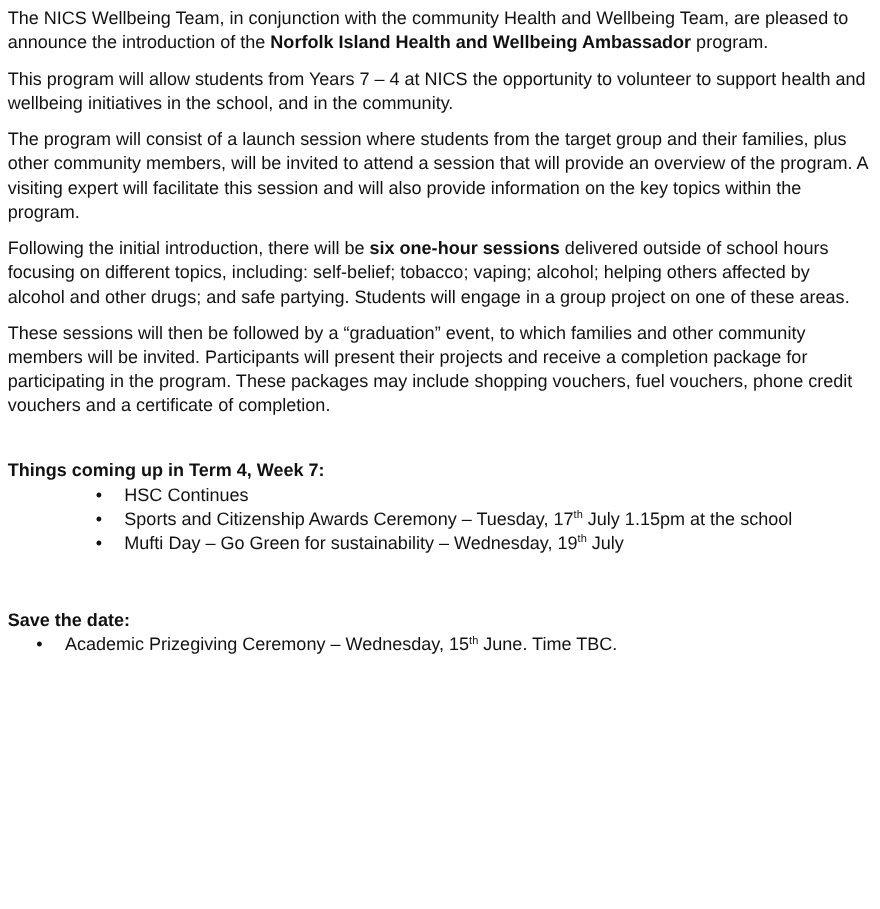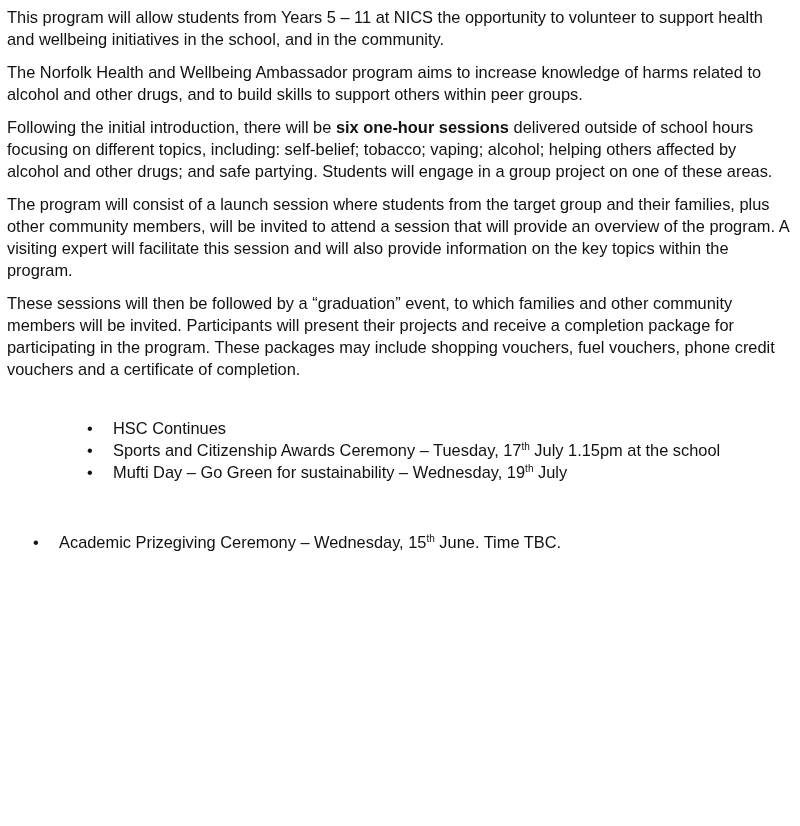--- a/index.html
+++ b/index.html
@@ -22,51 +22,53 @@
     .list-shallow li .bullet { left: 26px; }
     .justify { text-align: justify; text-align-last: left; }
     .gap1 { height: 26px; }
     .gap2 { height: 48px; }
   </style>
 </head>
 <body>
 
 <div class="page">
 
+  <p><span>The NICS Wellbeing Team, in conjunction with the community Health and Wellbeing Team, are pleased to announce the introduction of the </span><b>Norfolk Island Health and Wellbeing Ambassador</b><span> program.</span></p>
 
-  <p>This program will allow students from Years 5 – 11 at NICS the opportunity to volunteer to support health and wellbeing initiatives in the school, and in the community.</p>
+  <p>This program will allow students from Years 7 – 4 at NICS the opportunity to volunteer to support health and wellbeing initiatives in the school, and in the community.</p>
 
-  <p>The Norfolk Health and Wellbeing Ambassador program aims to increase knowledge of harms related to alcohol and other drugs, and to build skills to support others within peer groups.</p>
+
+  <p>The program will consist of a launch session where students from the target group and their families, plus other community members, will be invited to attend a session that will provide an overview of the program. A visiting expert will facilitate this session and will also provide information on the key topics within the program.</p>
 
   <p><span>Following the initial introduction, there will be </span><b>six one-hour sessions</b><span> delivered outside of school hours focusing on different topics, including: self-belief; tobacco; vaping; alcohol; helping others affected by alcohol and other drugs; and safe partying. Students will engage in a group project on one of these areas.</span></p>
-
-  <p>The program will consist of a launch session where students from the target group and their families, plus other community members, will be invited to attend a session that will provide an overview of the program. A visiting expert will facilitate this session and will also provide information on the key topics within the program.</p>
 
   <p>These sessions will then be followed by a “graduation” event, to which families and other community members will be invited. Participants will present their projects and receive a completion package for participating in the program. These packages may include shopping vouchers, fuel vouchers, phone credit vouchers and a certificate of completion.</p>
 
 
   <div class="gap1"></div>
 
+  <div class="heading">Things coming up in Term 4, Week 7:</div>
   <ul class="list-indented">
     <li>
       <span class="bullet">•</span>
       <span>HSC Continues</span>
     </li>
     <li class="justify">
       <span class="bullet">•</span>
       <span>Sports and Citizenship Awards Ceremony – Tuesday, 17</span><sup>th</sup><span> July 1.15pm at the school</span>
     </li>
     <li>
       <span class="bullet">•</span>
       <span>Mufti Day – Go Green for sustainability – Wednesday, 19</span><sup>th</sup><span> July</span>
     </li>
   </ul>
 
   <div class="gap2"></div>
 
+  <div class="heading">Save the date:</div>
   <ul class="list-shallow">
     <li>
       <span class="bullet">•</span>
       <span>Academic Prizegiving Ceremony – Wednesday, 15</span><sup>th</sup><span> June. Time TBC.</span>
     </li>
   </ul>
 
 </div>
 
 </body></html>

